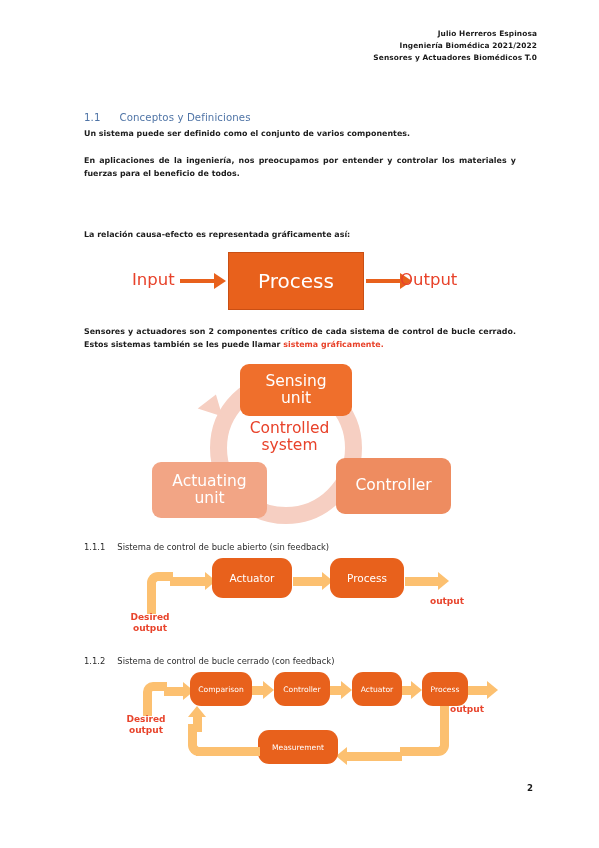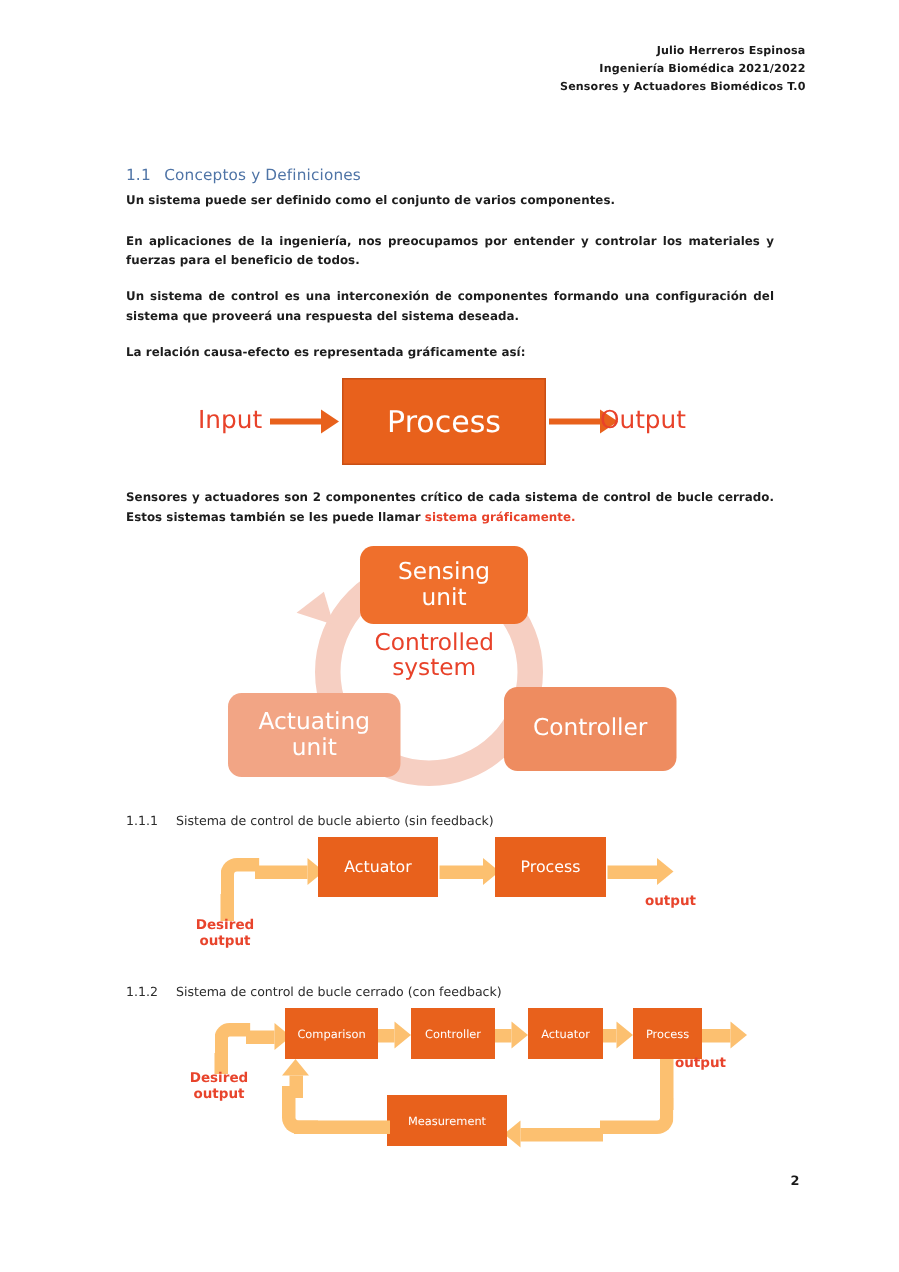--- a/index.html
+++ b/index.html
@@ -47,21 +47,21 @@
 
   .h2 {
     position: absolute;
     left: 84px;
     top: 112px;
     font-size: 10.2px;
     color: #4f74a6;
     letter-spacing: 0.1px;
     white-space: nowrap;
   }
-  .h2 .num { margin-right: 9px; }
+  .h2 .num { margin-right: 19px; }
 
   .h3 {
     position: absolute;
     left: 84px;
     font-size: 8.4px;
     color: #2c2c2c;
     font-weight: normal;
     white-space: nowrap;
   }
   .h3 .num { margin-right: 12px; }
@@ -174,20 +174,21 @@
   #fig3 { position: absolute; left: 0; top: 556px; width: 599px; height: 92px; }
   .blk {
     position: absolute;
     box-sizing: border-box;
     background: #e8611c;
     color: #ffffff;
     display: flex;
     align-items: center;
     justify-content: center;
     font-weight: normal;
+    border-radius: 11px;
   }
   .fatarrow {
     position: absolute;
     display: flex;
     align-items: center;
   }
   .fatarrow .shaft { height: 9px; background: #fcc070; }
   .fatarrow .head {
     width: 0; height: 0;
     border-top: 9px solid transparent;
@@ -263,21 +264,20 @@
     <div>Sensores y Actuadores Biomédicos T.0</div>
   </div>
 
 
   <div class="h2">
     <span class="num">1.1</span><span>Conceptos y Definiciones</span>
   </div>
 
   <div class="para" style="top:155px;">En aplicaciones de la ingeniería, nos preocupamos por entender y controlar los materiales y fuerzas para el beneficio de todos.</div>
   <div class="para" style="top:128px;">Un sistema puede ser definido como el conjunto de varios componentes.</div>
-  <div class="para" style="top:192px;">Un sistema de control es una interconexión de componentes formando una configuración del sistema que proveerá una respuesta del sistema deseada.</div>
   <div class="para" style="top:229px;">La relación causa-efecto es representada gráficamente así:</div>
 
   <div id="fig1">
     <div class="lbl" style="left:132px; top:24px;">Input</div>
 
     <div class="arrow-r" style="left:180px; top:27px; width:46px;">
       <div class="shaft" style="width:34px;"></div>
       <div class="head"></div>
     </div>
 

